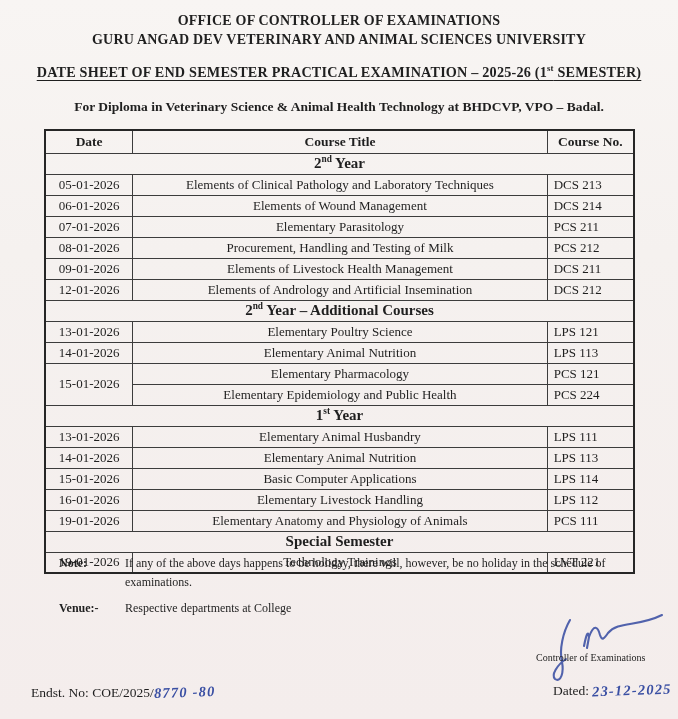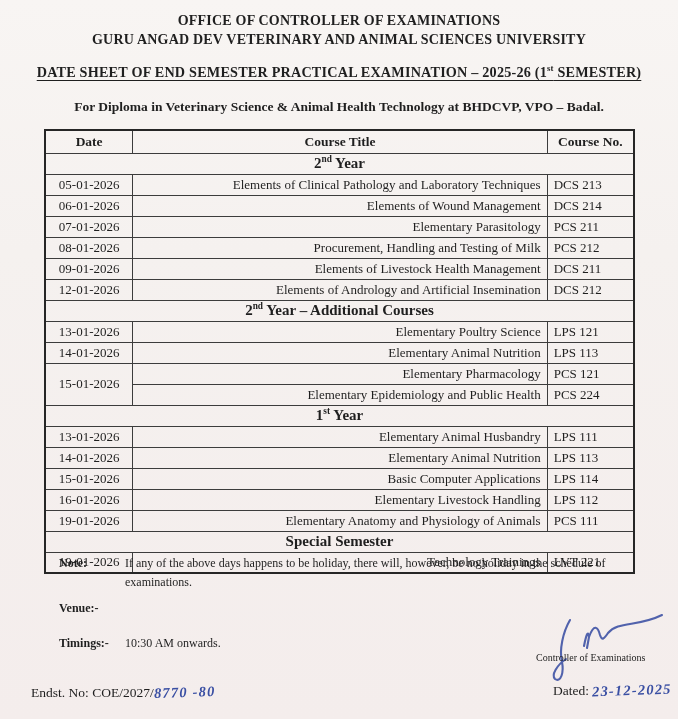--- a/index.html
+++ b/index.html
@@ -52,21 +52,21 @@
     vertical-align:middle;
   }
   table.exam th{height:23px;font-size:13.5px;}
   col.c-date{width:88px;}
   col.c-title{width:416px;}
   col.c-code{width:87px;}
   .section-cell{
     text-align:center;font-weight:bold;font-size:15px;
   }
   .date-cell{text-align:center;}
-  .title-cell{text-align:right;padding-left:9px;}
+  .title-cell{text-align:center;padding-left:9px;}
   .code-cell{text-align:left;padding-left:9px;}
   sup{font-size:.62em;line-height:0;}
 
   .note-row{position:absolute;display:flex;font-size:12px;line-height:19px;}
   .note-row .lbl{font-weight:bold;width:66px;flex:0 0 66px;}
   .note-row .txt{width:508px;}
   #note-block{left:59px;top:554px;}
   #venue-block{left:59px;top:599px;}
   #timings-block{left:59px;top:634px;}
 
@@ -224,36 +224,33 @@
       </tbody>
   </table>
 
   <div class="note-row" id="note-block">
     <span class="lbl">Note:</span>
     <span class="txt">If any of the above days happens to be holiday, there will, however, be no holiday in the schedule of examinations.</span>
   </div>
 
   <div class="note-row" id="venue-block">
     <span class="lbl">Venue:-</span>
-  </div>
-
-  <div class="note-row" id="timings-block">
-    <span class="lbl">Timings:-</span>
-    <span class="txt">10:30 AM onwards.</span>
-  </div>
+    <span class="txt">Respective departments at College</span>
+  </div>
+
 
   <svg class="signature-svg" viewBox="0 0 140 80">
     <path d="M42 10 C35 22 31 40 34 52 C36 62 33 73 27 69 C23 65 29 55 38 49"></path>
     <path d="M56 36 C58 26 60 19 61 27 L59 38 M61 27 C66 13 70 17 72 25 C74 31 76 29 80 23 C90 11 110 17 134 5"></path>
   </svg>
 
   <div class="signatory">Controller of Examinations</div>
 
   <div class="endst">
-    <span>Endst. No: COE/2027/</span><span class="handwriting">8770 -80</span>
+    <span>Endst. No: COE/2025/</span><span class="handwriting">8770 -80</span>
   </div>
 
   <div class="dated">
     <span>Dated:</span>
     <span class="handwriting">23-12-2025</span>
   </div>
 
 </div>
 
 </body></html>

